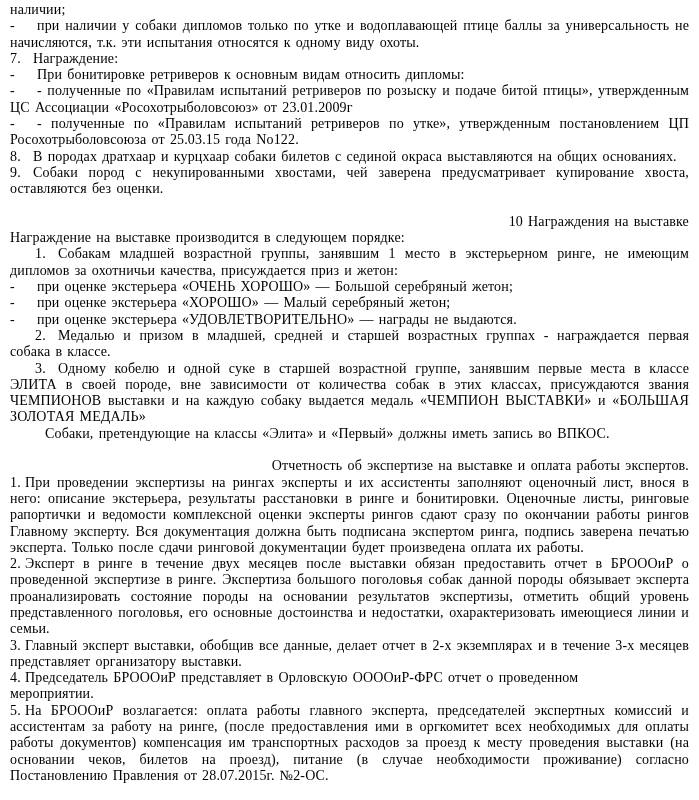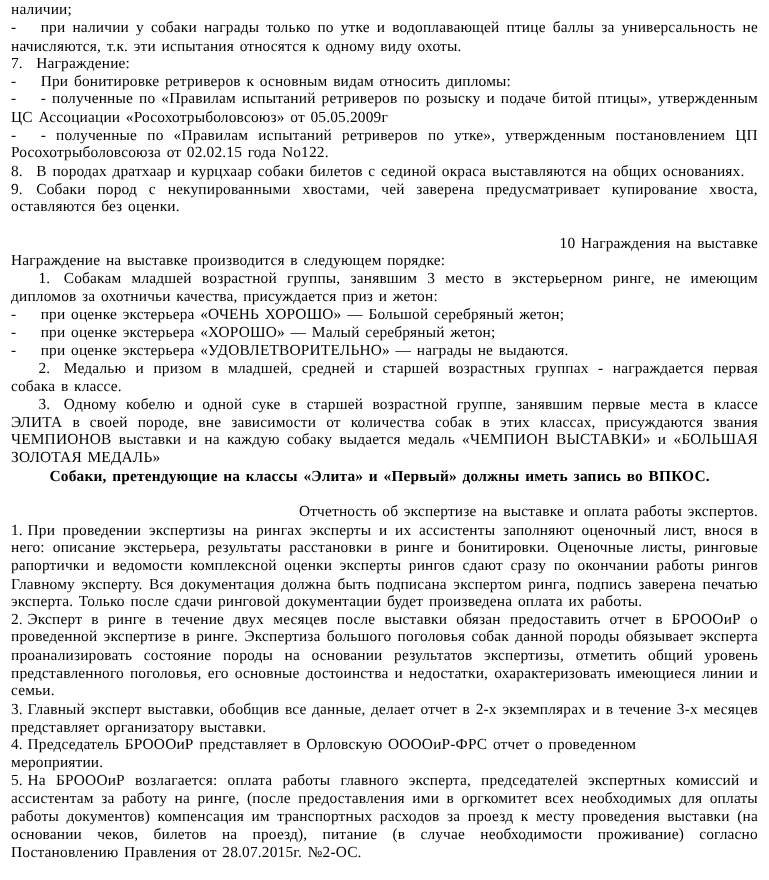--- a/index.html
+++ b/index.html
@@ -17,53 +17,53 @@
     letter-spacing: 0.15px;
     word-spacing: 1.5px;
   }
   p { margin: 0; padding: 0; }
   .jst { text-align: justify; }
   .ln  { text-align: left; }
   .ctr { text-align: right; }
   .ctr-off { text-align: left; margin-right: 68px; }
   .gap { margin-top: 16.3px; }
   .ind { text-indent: 25px; }
-  .ind-lg { text-indent: 35px; font-weight: bold; }
+  .ind-lg { text-indent: 35px; }
   .mk { display: inline-block; text-indent: 0; }
   .mk-d { width: 27px; }
   .mk-n { width: 23px; }
   .mk-s { width: 15px; }
   .pre { white-space: pre-wrap; }
 </style>
 </head>
 <body>
 
 <div class="page">
 
   <p class="ln"><span>наличии;</span></p>
 
-  <p class="jst"><span class="mk mk-d">-</span><span>при наличии у собаки награды только по утке и водоплавающей птице баллы за универсальность не начисляются, т.к. эти испытания относятся к одному виду охоты.</span></p>
+  <p class="jst"><span class="mk mk-d">-</span><span>при наличии у собаки дипломов только по утке и водоплавающей птице баллы за универсальность не начисляются, т.к. эти испытания относятся к одному виду охоты.</span></p>
 
   <p class="ln"><span class="mk mk-n">7.</span><span>Награждение:</span></p>
 
   <p class="ln"><span class="mk mk-d">-</span><span>При бонитировке ретриверов к основным видам относить дипломы:</span></p>
 
-  <p class="jst"><span class="mk mk-d">-</span><span>- полученные по «Правилам испытаний ретриверов по розыску и подаче битой птицы», утвержденным ЦС Ассоциации «Росохотрыболовсоюз» от 05.05.2009г</span></p>
+  <p class="jst"><span class="mk mk-d">-</span><span>- полученные по «Правилам испытаний ретриверов по розыску и подаче битой птицы», утвержденным ЦС Ассоциации «Росохотрыболовсоюз» от 23.01.2009г</span></p>
 
-  <p class="jst"><span class="mk mk-d">-</span><span>- полученные по «Правилам испытаний ретриверов по утке», утвержденным постановлением ЦП Росохотрыболовсоюза от 02.02.15 года No122.</span></p>
+  <p class="jst"><span class="mk mk-d">-</span><span>- полученные по «Правилам испытаний ретриверов по утке», утвержденным постановлением ЦП Росохотрыболовсоюза от 25.03.15 года No122.</span></p>
 
   <p class="ln"><span class="mk mk-n">8.</span><span>В породах дратхаар и курцхаар собаки билетов с сединой окраса выставляются на общих основаниях.</span></p>
 
   <p class="jst"><span class="mk mk-n">9.</span><span>Собаки пород с некупированными хвостами, чей заверена предусматривает купирование хвоста, оставляются без оценки.</span></p>
 
   <p class="ctr gap"><span>10 Награждения на выставке</span></p>
 
   <p class="ctr-off"><span>Награждение на выставке производится в следующем порядке:</span></p>
 
-  <p class="jst ind"><span class="mk mk-n">1.</span><span>Собакам младшей возрастной группы, занявшим 3 место в экстерьерном ринге, не имеющим дипломов за охотничьи качества, присуждается приз и жетон:</span></p>
+  <p class="jst ind"><span class="mk mk-n">1.</span><span>Собакам младшей возрастной группы, занявшим 1 место в экстерьерном ринге, не имеющим дипломов за охотничьи качества, присуждается приз и жетон:</span></p>
 
   <p class="ln"><span class="mk mk-d">-</span><span>при оценке экстерьера «ОЧЕНЬ ХОРОШО» — Большой серебряный жетон;</span></p>
 
   <p class="ln"><span class="mk mk-d">-</span><span>при оценке экстерьера «ХОРОШО» — Малый серебряный жетон;</span></p>
 
   <p class="ln"><span class="mk mk-d">-</span><span>при оценке экстерьера «УДОВЛЕТВОРИТЕЛЬНО» — награды не выдаются.</span></p>
 
   <p class="jst ind"><span class="mk mk-n">2.</span><span>Медалью и призом в младшей, средней и старшей возрастных группах - награждается первая собака в классе.</span></p>
 
   <p class="jst ind"><span class="mk mk-n">3.</span><span>Одному кобелю и одной суке в старшей возрастной группе, занявшим первые места в классе ЭЛИТА в своей породе, вне зависимости от количества собак в этих классах, присуждаются звания ЧЕМПИОНОВ выставки и на каждую собаку выдается медаль «ЧЕМПИОН ВЫСТАВКИ» и «БОЛЬШАЯ ЗОЛОТАЯ МЕДАЛЬ»</span></p>

